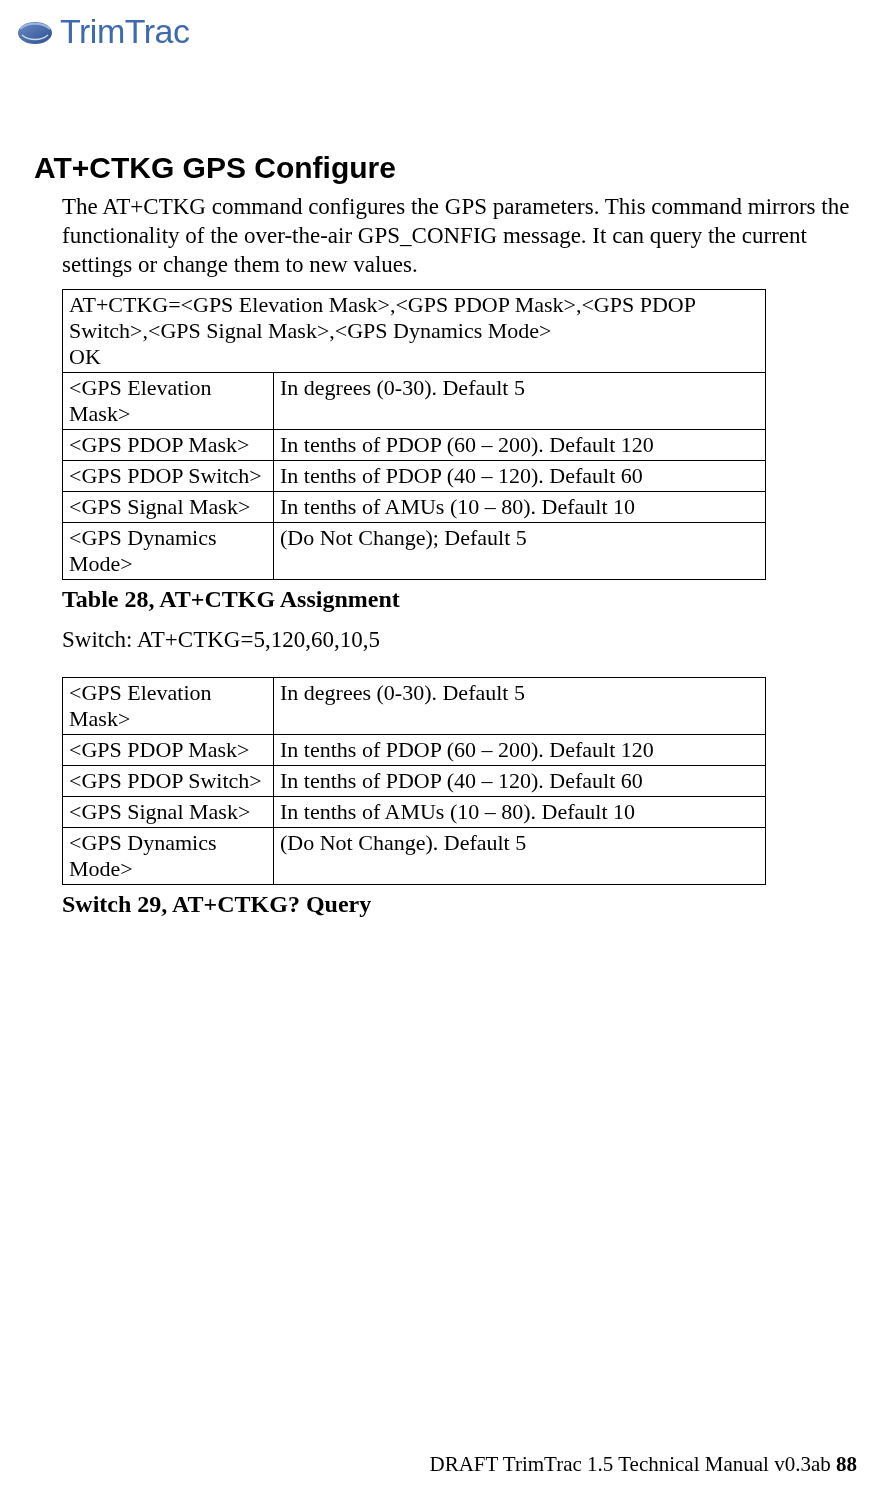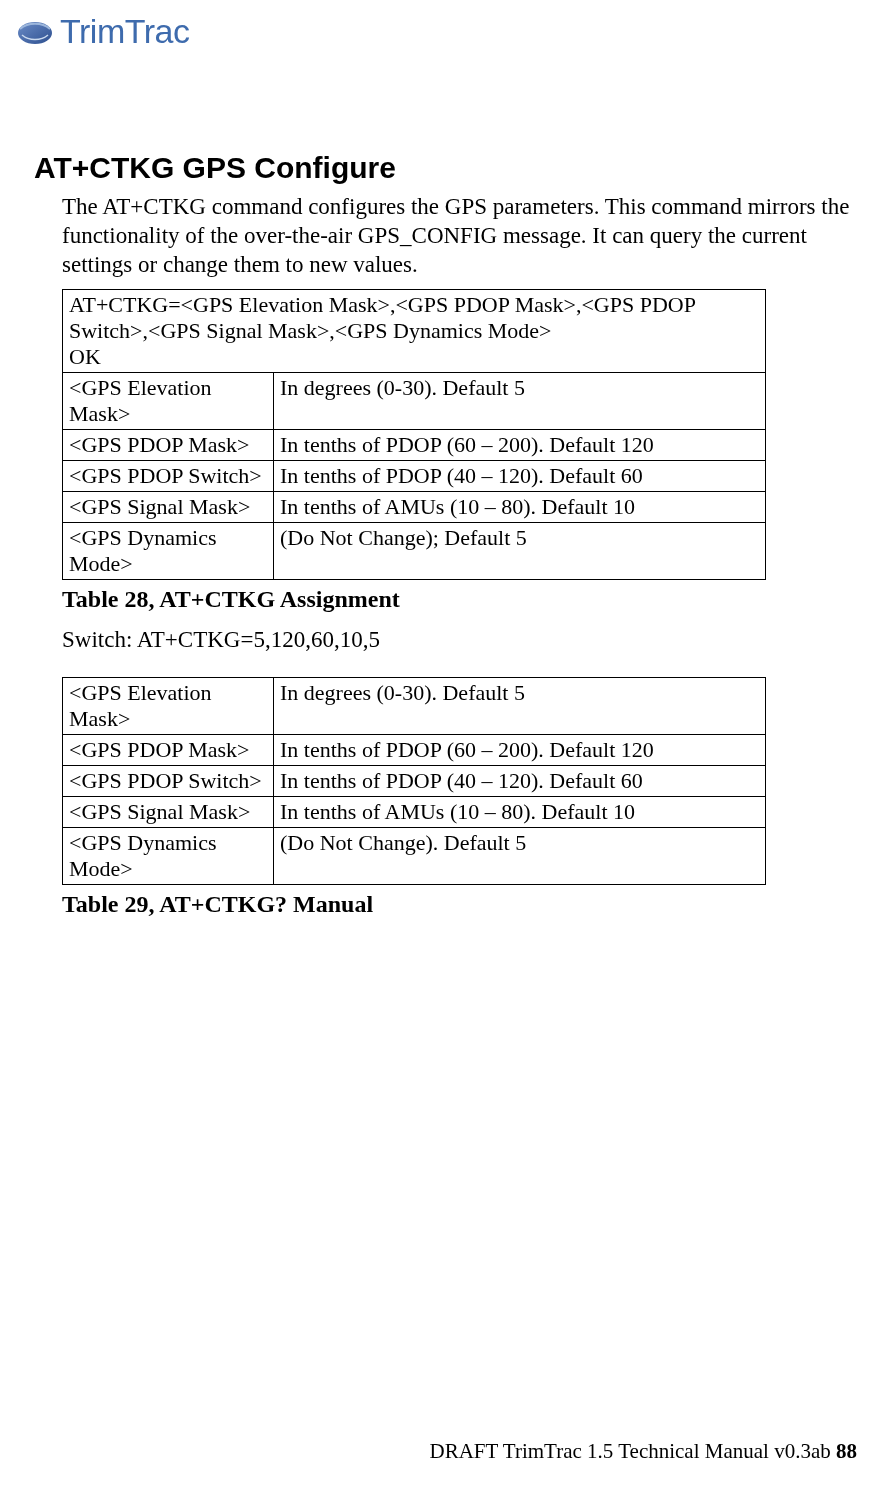--- a/index.html
+++ b/index.html
@@ -77,21 +77,21 @@
   }
   .default-line {
     font-size: 23px;
     margin: 0 0 24px 28px;
   }
   .param-name {
     width: 198px;
   }
   .footer {
     position: absolute;
-    bottom: 24px;
+    bottom: 11px;
     right: 30px;
     font-size: 21px;
   }
   .footer .pg {
     font-weight: bold;
   }
 </style>
 </head>
 <body>
 
@@ -169,19 +169,19 @@
               <td class="param-name">&lt;GPS Signal Mask&gt;</td>
               <td>In tenths of AMUs (10 – 80). Default 10</td>
             </tr>
         <tr>
               <td class="param-name">&lt;GPS Dynamics Mode&gt;</td>
               <td>(Do Not Change). Default 5</td>
             </tr>
       </tbody>
         </table>
     </div>
-    <div class="caption">Table 29, AT+CTKG? Manual</div>
+    <div class="caption">Switch 29, AT+CTKG? Query</div>
   </div>
 </div>
 
 <div class="footer">
   <span>DRAFT TrimTrac 1.5 Technical Manual v0.3ab </span><span class="pg">88</span>
 </div>
 
 </body></html>

